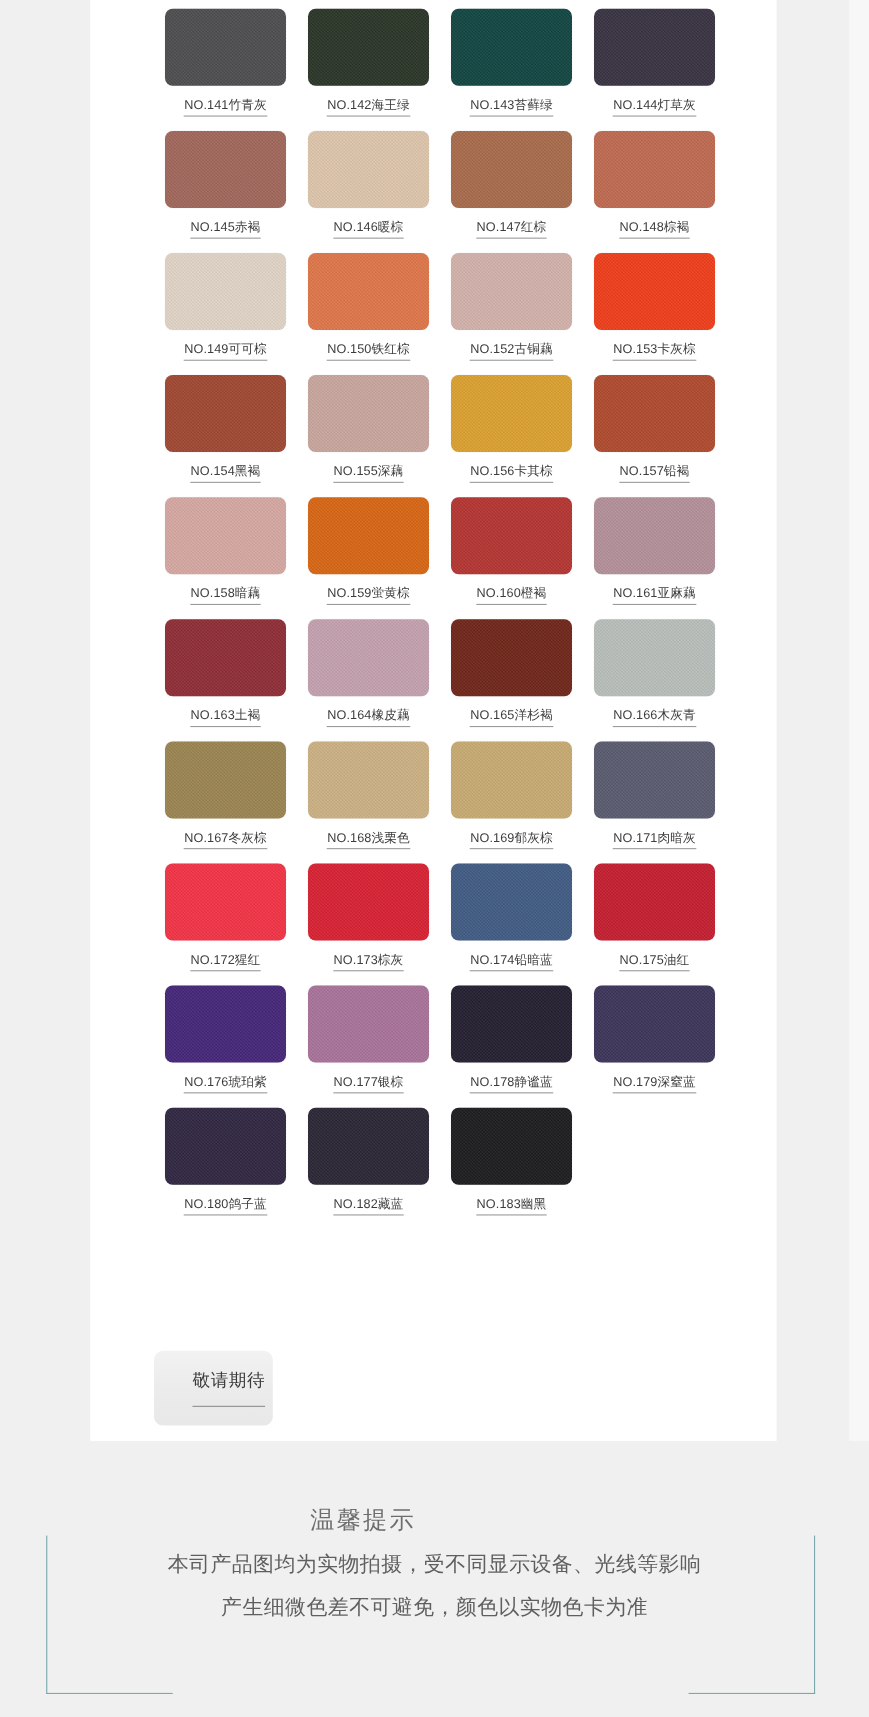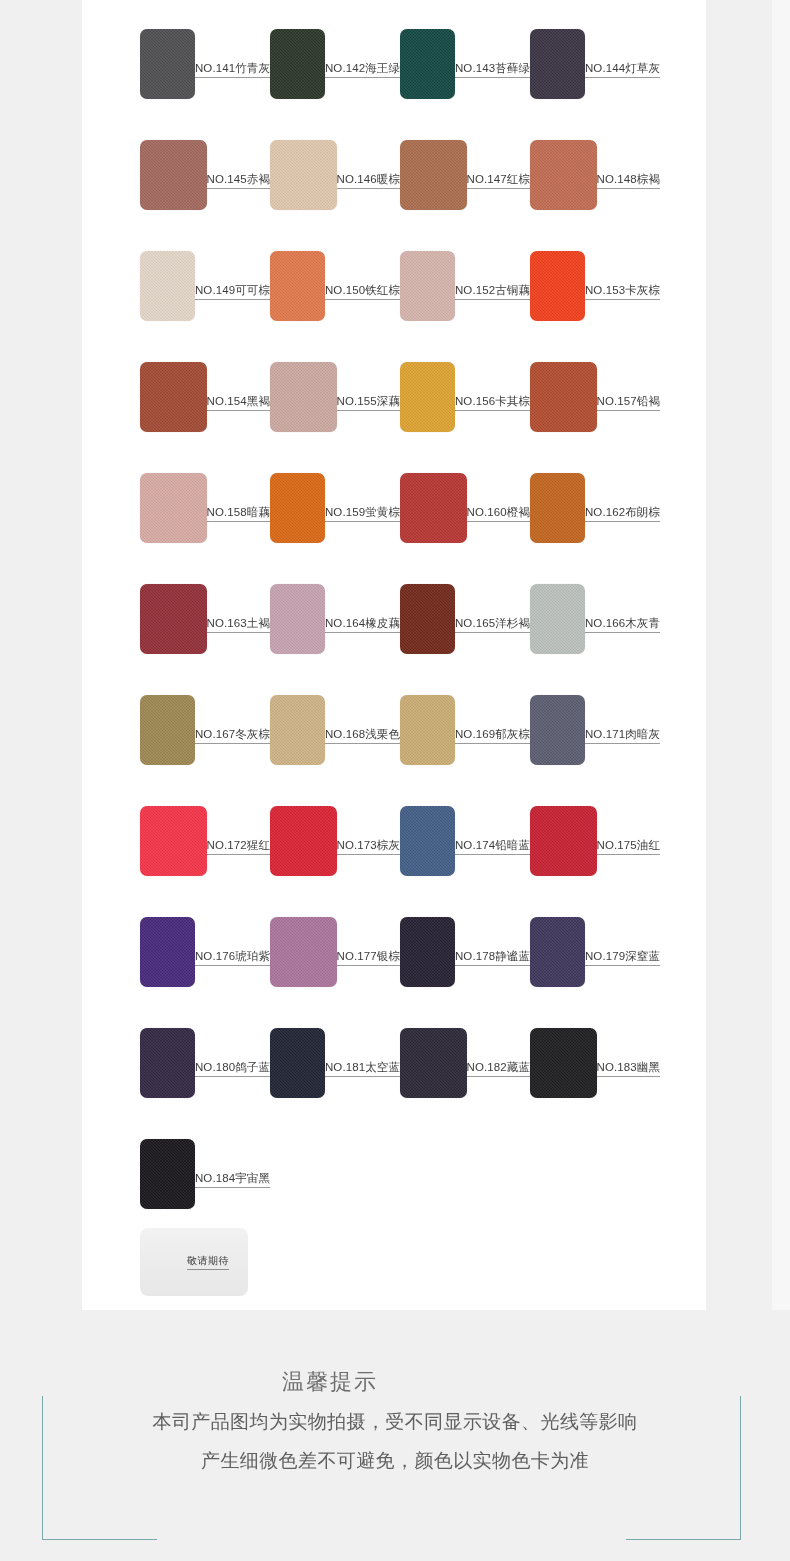--- a/index.html
+++ b/index.html
@@ -44,20 +44,21 @@
     width: 520px;
     display: flex;
     flex-wrap: wrap;
   }
 
   .swatch-cell {
     width: 130px;
     height: 111px;
     box-sizing: border-box;
     display: flex;
+    flex-direction: column;
     align-items: center;
   }
 
   .swatch-chip {
     width: 110px;
     height: 70px;
     border-radius: 7px;
     position: relative;
     overflow: hidden;
     box-shadow: 0 0 0 0.5px rgba(0,0,0,0.04);
@@ -97,25 +98,25 @@
     width: 108px;
     height: 68px;
     border-radius: 8px;
     background: linear-gradient(180deg, #f2f2f2 0%, #ececec 45%, #e8e8e8 100%);
     display: flex;
     align-items: center;
     justify-content: center;
     cursor: pointer;
   }
   .coming-soon-text {
-    font-size: 10px;
+    font-size: 16px;
     color: #3a3a3a;
     letter-spacing: 0.5px;
     border-bottom: 1px solid #8f8f8f;
-    padding-bottom: 1px;
+    padding-bottom: 12px;
     margin-left: 28px;
   }
 
   
   .notice {
     position: absolute;
     left: 0;
     top: 1310px;
     width: 790px;
     height: 251px;
@@ -244,22 +245,22 @@
       </div>
       <div class="swatch-cell">
         <div class="swatch-chip" style="background-color: rgb(217, 101, 17);"></div>
         <div class="swatch-label">NO.159蛍黄棕</div>
       </div>
       <div class="swatch-cell">
         <div class="swatch-chip" style="background-color: rgb(181, 51, 48);"></div>
         <div class="swatch-label">NO.160橙褐</div>
       </div>
       <div class="swatch-cell">
-        <div class="swatch-chip" style="background-color: rgb(193, 98, 27);"></div>
-        <div class="swatch-label">NO.162布朗棕</div>
+        <div class="swatch-chip" style="background-color: rgb(180, 144, 154);"></div>
+        <div class="swatch-label">NO.161亚麻藕</div>
       </div>
       <div class="swatch-cell">
         <div class="swatch-chip" style="background-color: rgb(143, 43, 52);"></div>
         <div class="swatch-label">NO.163土褐</div>
       </div>
       <div class="swatch-cell">
         <div class="swatch-chip" style="background-color: rgb(197, 161, 176);"></div>
         <div class="swatch-label">NO.164橡皮藕</div>
       </div>
       <div class="swatch-cell">
@@ -316,34 +317,26 @@
       </div>
       <div class="swatch-cell">
         <div class="swatch-chip" style="background-color: rgb(59, 51, 88);"></div>
         <div class="swatch-label">NO.179深窒蓝</div>
       </div>
       <div class="swatch-cell">
         <div class="swatch-chip" style="background-color: rgb(46, 36, 64);"></div>
         <div class="swatch-label">NO.180鸽子蓝</div>
       </div>
       <div class="swatch-cell">
-        <div class="swatch-chip" style="background-color: rgb(28, 32, 48);"></div>
-        <div class="swatch-label">NO.181太空蓝</div>
-      </div>
-      <div class="swatch-cell">
         <div class="swatch-chip" style="background-color: rgb(40, 36, 51);"></div>
         <div class="swatch-label">NO.182藏蓝</div>
       </div>
       <div class="swatch-cell">
         <div class="swatch-chip" style="background-color: rgb(26, 26, 28);"></div>
         <div class="swatch-label">NO.183幽黑</div>
-      </div>
-      <div class="swatch-cell">
-        <div class="swatch-chip" style="background-color: rgb(22, 19, 24);"></div>
-        <div class="swatch-label">NO.184宇宙黑</div>
       </div>
     </div>
 
   <div class="coming-soon-wrap">
     <div class="coming-soon-btn">
       <span class="coming-soon-text">敬请期待</span>
     </div>
   </div>
 
 </div>

